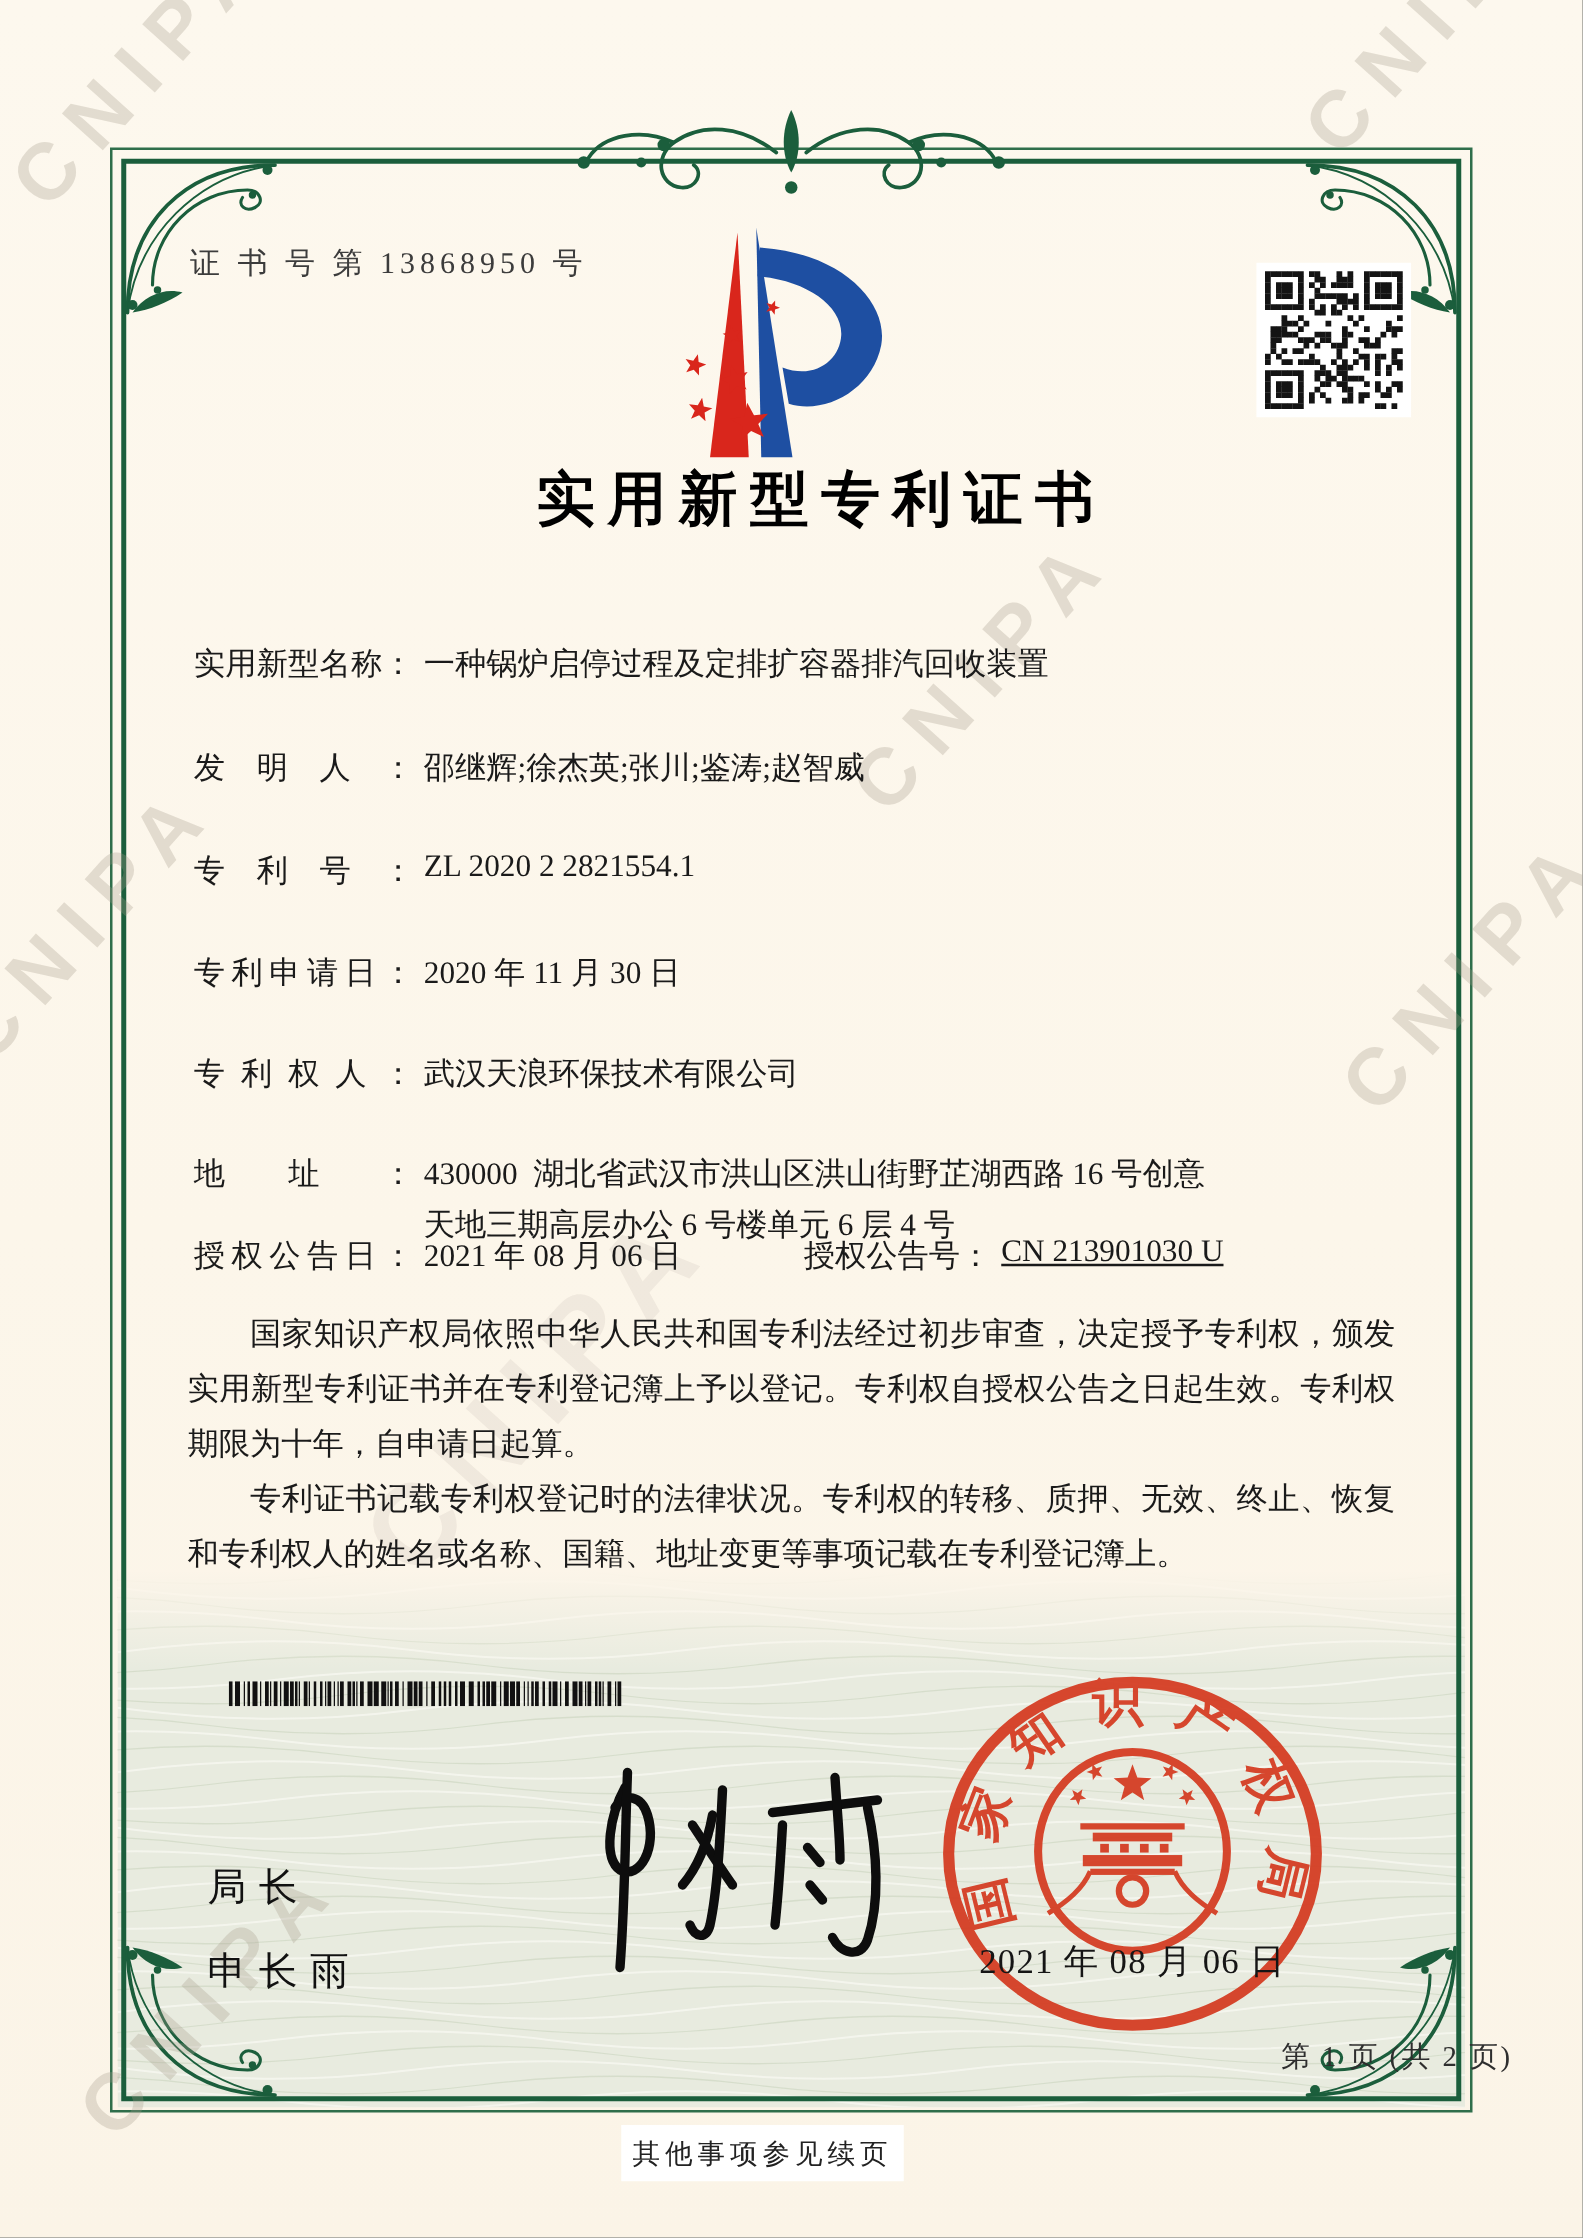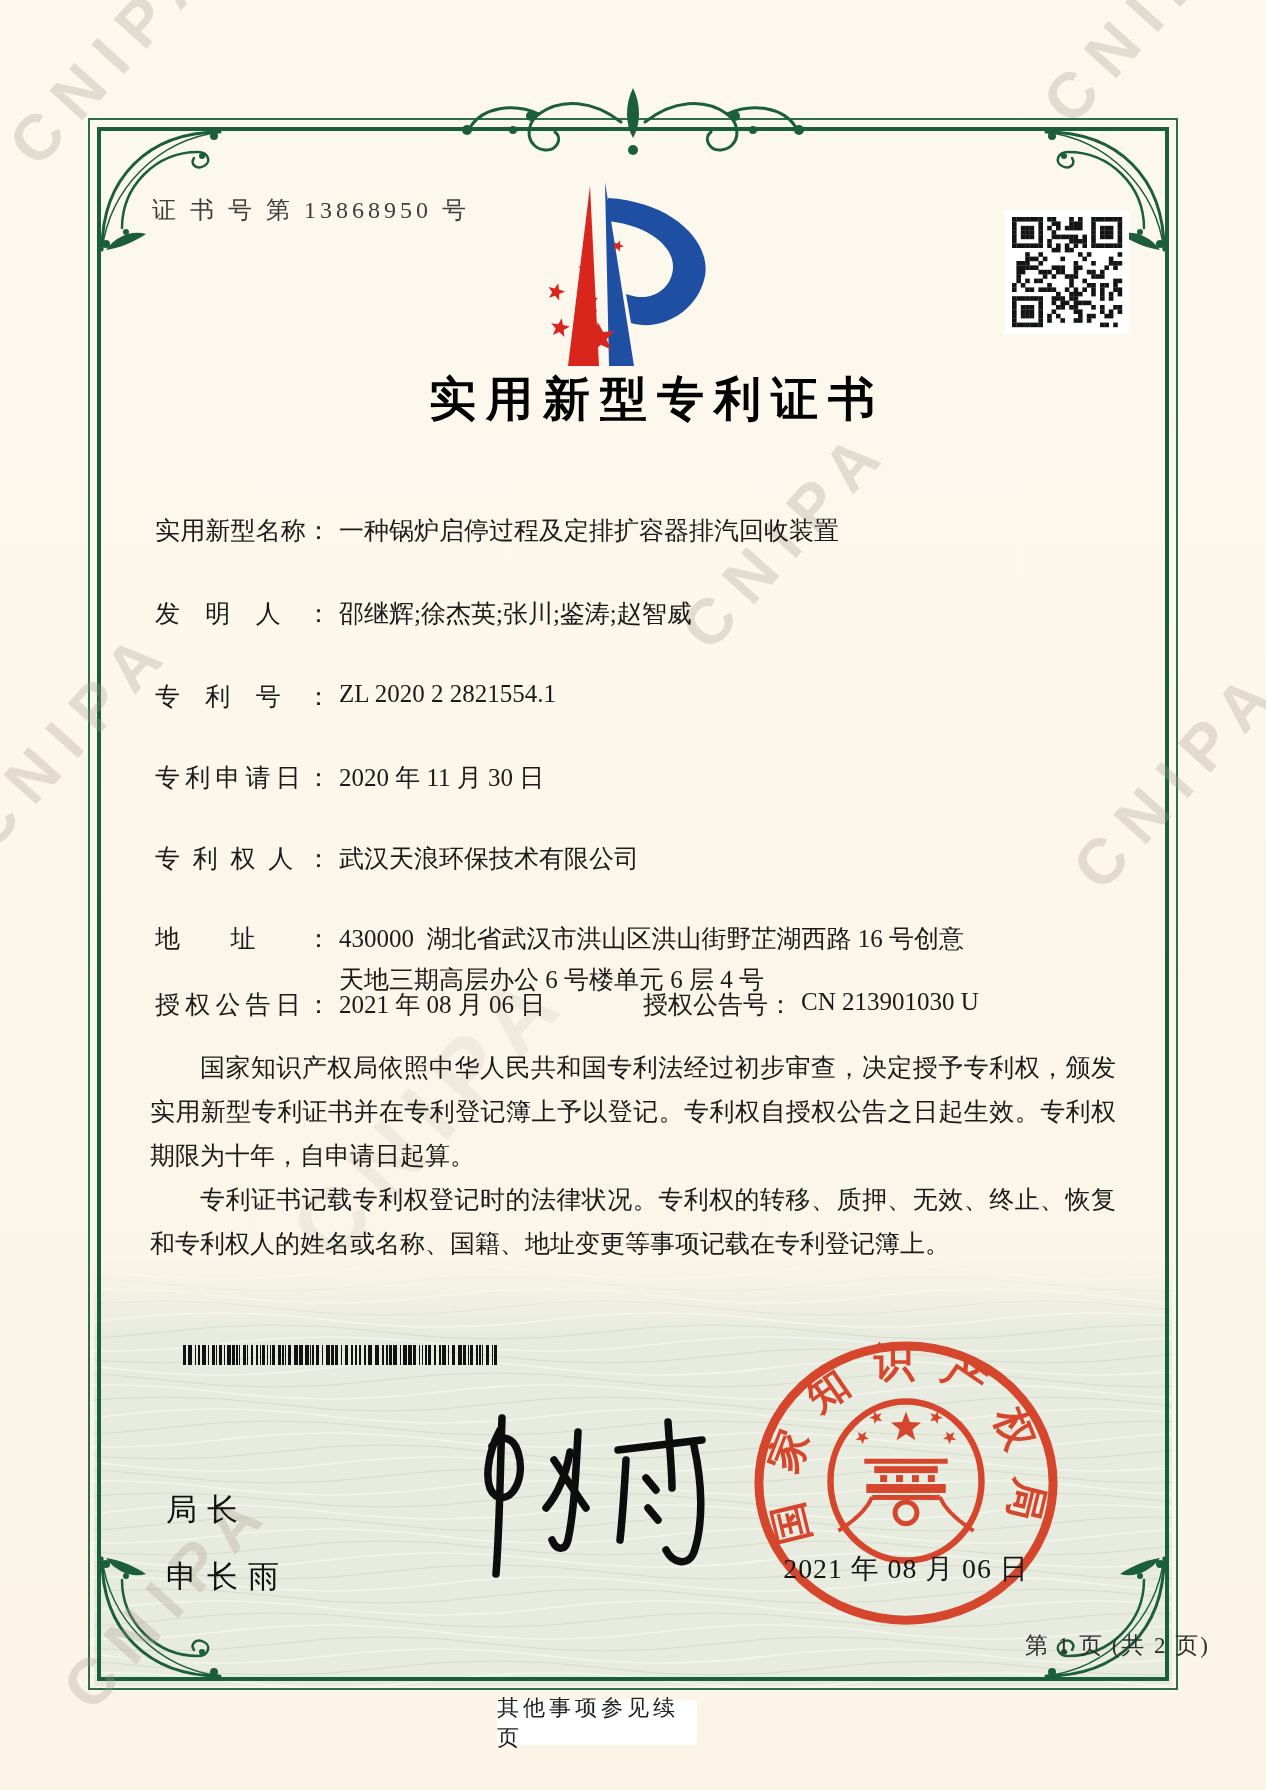--- a/index.html
+++ b/index.html
@@ -33,21 +33,21 @@
   .logo{position:absolute;left:468px;top:176px;width:250px;height:190px;z-index:4;}
   .qr{position:absolute;left:1005px;top:210px;width:124px;height:124px;z-index:4;}
   .title{position:absolute;left:0;top:368px;width:100%;margin:0;text-align:center;
          font-size:47px;font-weight:700;letter-spacing:10px;color:#000;z-index:4;padding-left:24px;}
 
   
   .field{position:absolute;left:155px;width:980px;font-size:25px;z-index:4;}
   .flabel{display:inline-block;width:176px;text-align:justify;text-align-last:justify;vertical-align:top;}
   .fvalue{margin-left:8px;white-space:pre-wrap;text-align:right;}
   .addr2{position:absolute;left:339px;top:963px;font-size:25px;z-index:4;white-space:pre-wrap;}
-  .pair2{position:absolute;left:488px;top:0;}
+  .pair2{position:absolute;left:488px;top:0;text-decoration:underline;}
 
   .bodytext{position:absolute;left:150px;top:1046px;width:966px;font-size:25px;
             line-height:44px;text-align:justify;z-index:4;}
   .bodytext p{margin:0;text-indent:2em;}
 
   
   .wavezone{position:absolute;left:94px;right:94px;top:1256px;height:430px;z-index:1;}
   .wavefade{position:absolute;left:0;top:0;width:100%;height:80px;
             background:linear-gradient(180deg,#fcf5e9 0%,rgba(252,245,233,0) 100%);}
 
@@ -59,21 +59,21 @@
   .sig-title{top:1489px;}
   .sig-name{top:1556px;}
   .sig-script{position:absolute;left:350px;top:1412px;width:380px;height:180px;z-index:5;}
 
   .seal{position:absolute;left:747px;top:1325px;width:318px;height:330px;z-index:5;}
   .seal .ink{fill:#d43a20;}
   .seal .ink-s{stroke:#d43a20;fill:none;}
 
   .pageinfo{position:absolute;left:0;top:1630px;width:1210px;text-align:right;
             font-size:23px;letter-spacing:2px;color:#2e2e2e;z-index:4;}
-  .footnote{position:absolute;left:497px;top:1700px;width:200px;height:45px;
+  .footnote{position:absolute;left:497px;top:1700px;width:226px;height:45px;
             background:#ffffff;display:flex;align-items:center;justify-content:center;
             font-size:22px;letter-spacing:4px;color:#222;z-index:4;}
 </style>
 </head>
 <body>
 
 <div class="page">
 
   <span class="wm" style="left:-24px;top:16px">CNIPA</span>
   <span class="wm" style="left:1010px;top:-26px">CNIPA</span>

